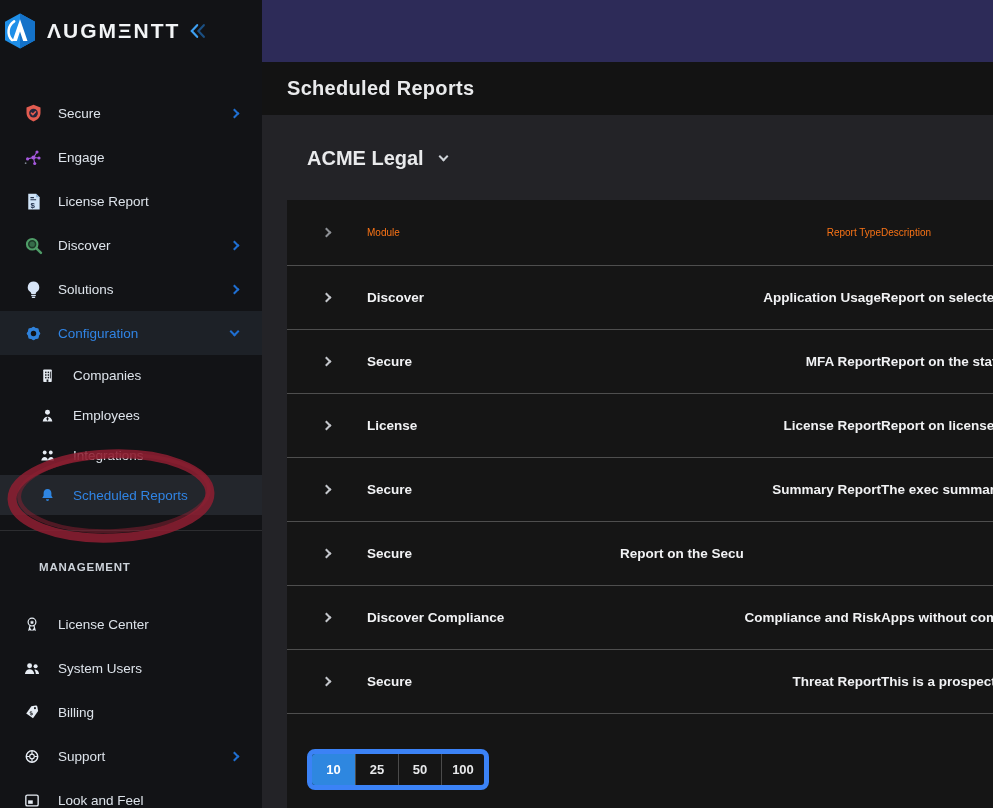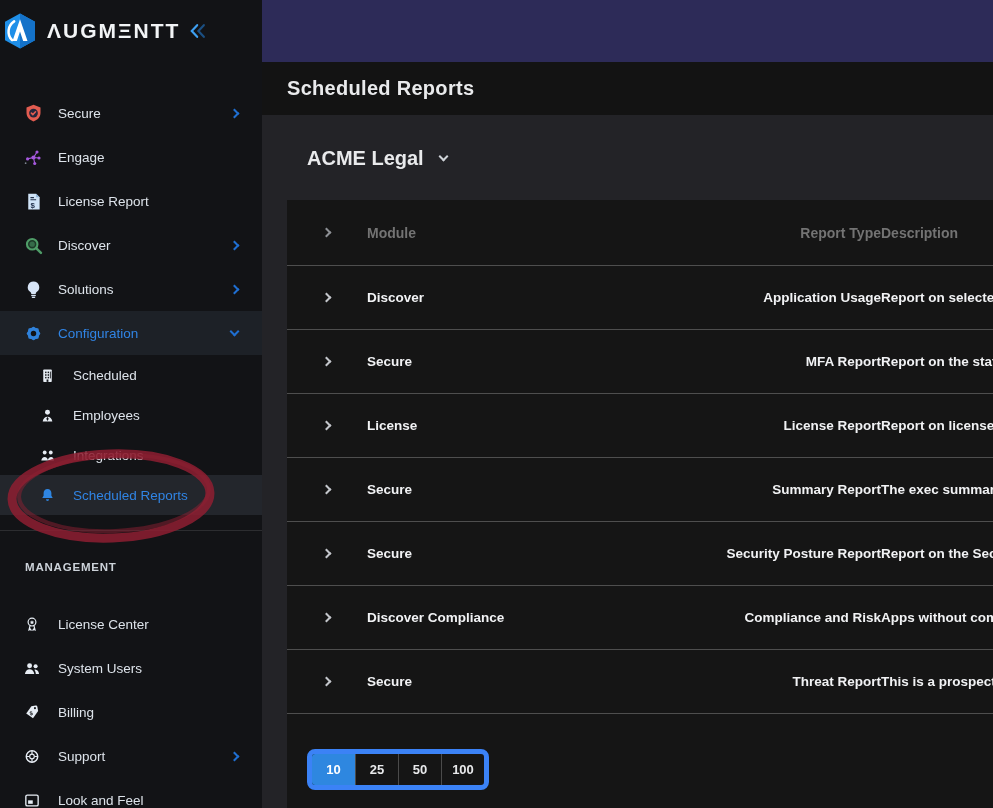--- a/index.html
+++ b/index.html
@@ -31,21 +31,21 @@
   .nav-item.selected { background:#23262c; }
   .nav-item.selected .lbl { color:#3084e4; }
 
   .chev { width:7px; height:7px; border-top:2px solid #1f6fd2;
           border-right:2px solid #1f6fd2; flex:none; }
   .chev.right { transform:rotate(45deg); margin-left:auto; }
   .chev.down  { transform:rotate(135deg); margin-left:auto; margin-top:-3px; }
 
   .side-divider { height:1px; background:#2c2d30; margin:15px 0 30px 0; }
   .section-label { color:#ccd2d9; font-size:11.5px; font-weight:700;
-                   letter-spacing:.8px; padding-left:25px; margin-bottom:14px; }
+                   letter-spacing:.8px; padding-left:25px; margin-bottom:14px;margin-left:14px; }
   .mgmt .nav-item { padding-left:23px; }
   .mgmt .nav-item .icon { width:18px; margin-right:17px; }
   .mgmt .nav-item .icon svg { width:19px; height:19px; }
 
   
   .marker { position:absolute; left:0; top:0; width:262px; height:808px;
             pointer-events:none; z-index:9; }
 
   
   .main { position:absolute; left:262px; top:0; right:0; bottom:0;
@@ -69,21 +69,21 @@
   .trow { display:flex; align-items:center; border-bottom:1px solid #4e4e4e;
           padding-left:36px; }
   .trow.head { height:66px; }
   .trow.body { height:64px; cursor:pointer; }
   .c0 { width:44px; flex:none; display:flex; align-items:center; }
   .c0 .chev { border-color:#c3c6cb; margin:0; }
   .head .c0 .chev { border-color:#8d9095; }
   .c1 { width:253px; flex:none; }
   .c2 { width:261px; flex:none;text-align:right; }
   .c3 { flex:1; white-space:nowrap; overflow:hidden; }
-  .head .cell { color:#737373; font-size:14px; font-weight:700; }
+  .head .cell { color:#f97316; font-size:10px; font-weight:400; }
   .body .cell { color:#f1f2f4; font-size:13.5px; font-weight:700; }
 
   
   .pager { display:inline-flex; margin:35px 0 0 20px; border:5px solid #3b82f6;
            border-radius:8px; overflow:hidden; background:#151515; }
   .pager button { width:43px; height:31px; background:transparent; border:none;
                   border-left:1px solid #4b4b4b; color:#e8e9eb; font-size:13px;
                   font-weight:700; font-family:inherit; cursor:pointer; }
   .pager button:first-child { border-left:none; }
   .pager button.active { background:#2e87e0; color:#fff; }
@@ -192,21 +192,21 @@
                 <rect x="12.2" y="6.5" width="2" height="2.2"></rect>
                 <rect x="8.6" y="10.2" width="2" height="2.2"></rect>
                 <rect x="12.2" y="10.2" width="2" height="2.2"></rect>
                 <rect x="8.6" y="13.9" width="2" height="2.2"></rect>
                 <rect x="12.2" y="13.9" width="2" height="2.2"></rect>
                 <rect x="15.4" y="6.5" width="1.2" height="9.6"></rect>
                 <rect x="10.7" y="17.6" width="2.6" height="3.4"></rect>
               </g>
             </svg>
           </span>
-          <span class="lbl">Scheduled</span>
+          <span class="lbl">Companies</span>
         </div>
         <div class="nav-item">
           <span class="icon">
             <svg viewBox="0 0 24 24" fill="#e7edf4">
               <circle cx="12" cy="7.3" r="3.5"></circle>
               <path d="M5.2 20.5c.6-4.2 3.3-6.6 6.8-6.6s6.2 2.4 6.8 6.6z"></path>
               <path d="M12 13.9l-1.7 2.7 1.7 3.2 1.7-3.2z" fill="#14161a"></path>
             </svg>
           </span>
           <span class="lbl">Employees</span>
@@ -349,21 +349,20 @@
           </span>
           <span class="c1 cell">Secure</span>
           <span class="c2 cell">Summary Report</span>
           <span class="c3 cell">The exec summary</span>
         </div>
         <div class="trow body">
           <span class="c0">
             <span class="chev right"></span>
           </span>
           <span class="c1 cell">Secure</span>
-          <span class="c2 cell">Security Posture Report</span>
           <span class="c3 cell">Report on the Secu</span>
         </div>
         <div class="trow body">
           <span class="c0">
             <span class="chev right"></span>
           </span>
           <span class="c1 cell">Discover Compliance</span>
           <span class="c2 cell">Compliance and Risk</span>
           <span class="c3 cell">Apps without comp</span>
         </div>

